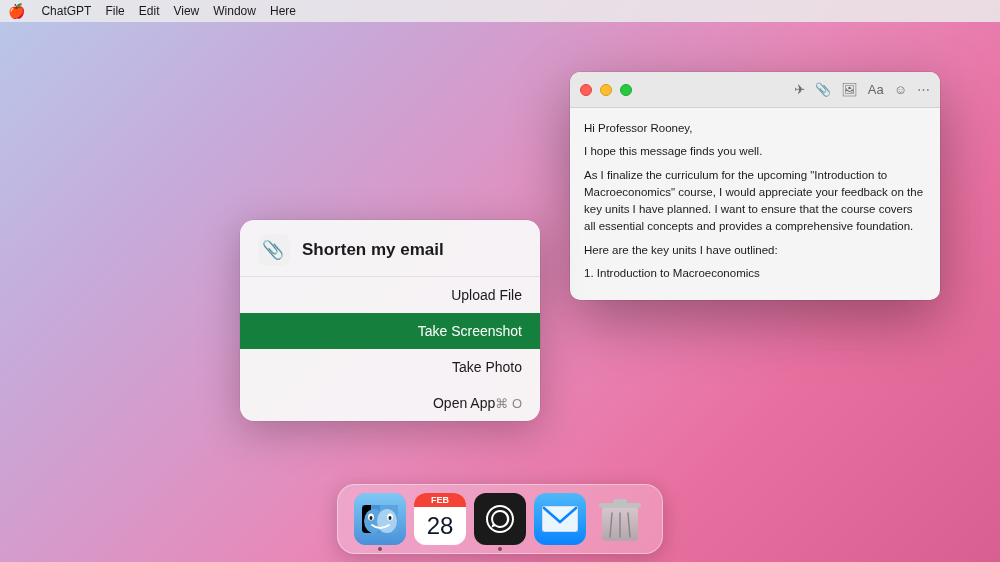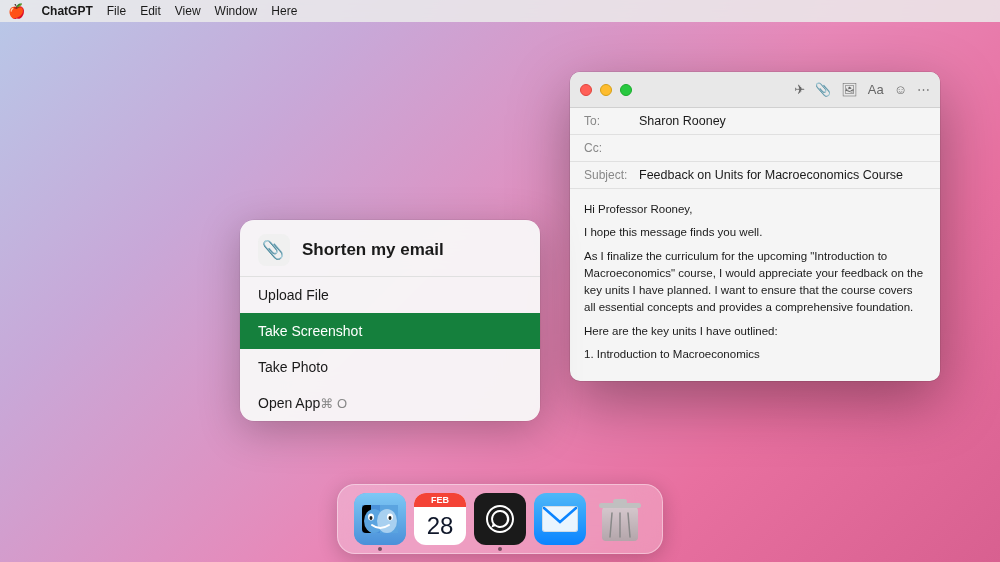--- a/index.html
+++ b/index.html
@@ -36,21 +36,21 @@
       gap: 14px;
       z-index: 100;
     }
 
     .menubar-apple {
       font-size: 14px;
       margin-right: 2px;
     }
 
     .menubar-app {
-      font-weight: 700;
+      font-weight: 400;
     }
 
     .menubar-item {
       font-weight: 400;
     }
 
     
     #mail-window {
       position: absolute;
       top: 72px;
@@ -171,21 +171,21 @@
       text-align: right;
     }
 
     .menu-item {
       padding: 10px 18px;
       font-size: 14px;
       color: #1a1a1a;
       cursor: pointer;
       display: flex;
       align-items: center;
-      justify-content: flex-start;
+      justify-content: flex-end;
     }
 
     .menu-item.active {
       background: #15803d;
       color: white;
     }
 
     .menu-item-shortcut {
       color: #888;
       font-size: 13px;
@@ -330,34 +330,20 @@
       <div class="traffic-light tl-green"></div>
       <div class="mail-toolbar-icons">
         <span>✈</span>
         <span>📎</span>
         <span>🖼</span>
         <span>Aa</span>
         <span>☺</span>
         <span>⋯</span>
       </div>
     </div>
-    <div id="mail-fields">
-      <div class="mail-field">
-        <span class="mail-field-label">To:</span>
-        <span>Sharon Rooney</span>
-      </div>
-      <div class="mail-field">
-        <span class="mail-field-label">Cc:</span>
-        <span></span>
-      </div>
-      <div class="mail-field">
-        <span class="mail-field-label">Subject:</span>
-        <span>Feedback on Units for Macroeconomics Course</span>
-      </div>
-    </div>
     <div id="mail-body">
       <p>Hi Professor Rooney,</p>
       <p>I hope this message finds you well.</p>
       <p>As I finalize the curriculum for the upcoming "Introduction to Macroeconomics" course, I would appreciate your feedback on the key units I have planned. I want to ensure that the course covers all essential concepts and provides a comprehensive foundation.</p>
       <p>Here are the key units I have outlined:</p>
       <p>1. Introduction to Macroeconomics</p>
     </div>
   </div>
 
   <div id="context-menu">

